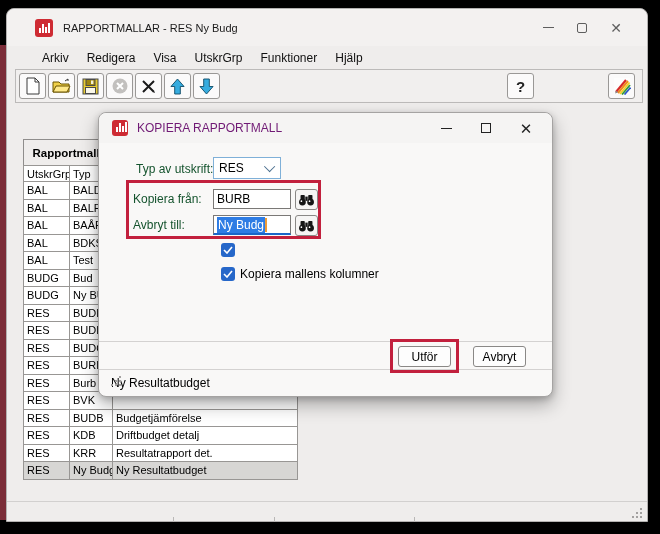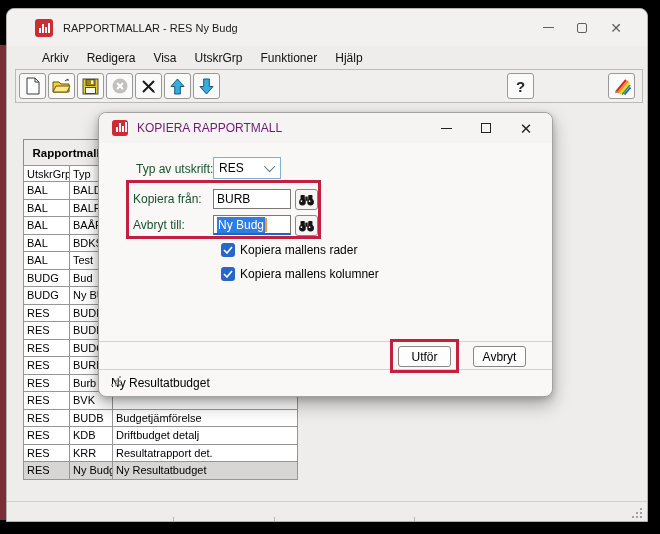--- a/index.html
+++ b/index.html
@@ -372,21 +372,20 @@
           <circle cx="13.6" cy="8.4" r="1" fill="#fff"></circle>
       </svg>
     </span>
 
     <div class="chk-row" style="left:122px; top:130px;">
       <span class="chk">
         <svg width="10" height="8" viewBox="0 0 10 8">
             <polyline points="1,4 4,7 9,1" fill="none" stroke="#fff" stroke-width="1.6"></polyline>
           </svg>
       </span>
-      <span class="chk-label">Kopiera mallens rader</span>
     </div>
     <div class="chk-row" style="left:122px; top:140px;margin-top:14px;">
       <span class="chk">
         <svg width="10" height="8" viewBox="0 0 10 8">
             <polyline points="1,4 4,7 9,1" fill="none" stroke="#fff" stroke-width="1.6"></polyline>
           </svg>
       </span>
       <span class="chk-label">Kopiera mallens kolumner</span>
     </div>
 

